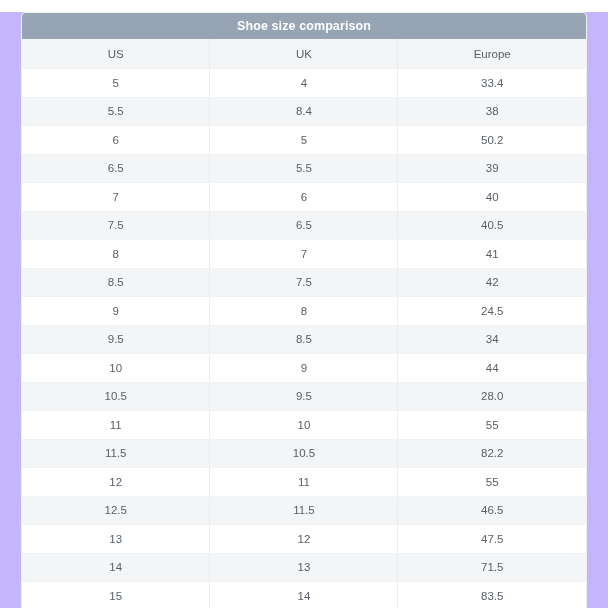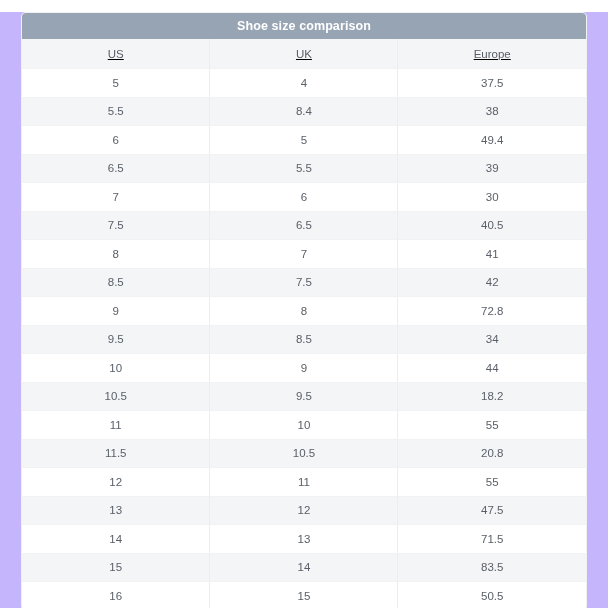--- a/index.html
+++ b/index.html
@@ -67,21 +67,20 @@
     vertical-align: middle;
   }
 
   table.size-table th:last-child,
   table.size-table td:last-child {
     border-right: none;
   }
 
   table.size-table thead tr {
     background: #f4f5f6;
-    text-decoration: underline;
   }
 
   table.size-table thead th {
     color: #575d66;
     height: 29px;
   }
 
   table.size-table tbody tr:nth-child(odd) {
     background: #ffffff;
   }
@@ -112,93 +111,98 @@
         <tr>
           <th>US</th>
           <th>UK</th>
           <th>Europe</th>
         </tr>
       </thead>
       <tbody>
         <tr>
           <td>5</td>
           <td>4</td>
-          <td>37.5</td>
+          <td>33.4</td>
         </tr>
         <tr>
           <td>5.5</td>
           <td>8.4</td>
           <td>38</td>
         </tr>
         <tr>
           <td>6</td>
           <td>5</td>
-          <td>49.4</td>
+          <td>50.2</td>
         </tr>
         <tr>
           <td>6.5</td>
           <td>5.5</td>
           <td>39</td>
         </tr>
         <tr>
           <td>7</td>
           <td>6</td>
-          <td>30</td>
+          <td>40</td>
         </tr>
         <tr>
           <td>7.5</td>
           <td>6.5</td>
           <td>40.5</td>
         </tr>
         <tr>
           <td>8</td>
           <td>7</td>
           <td>41</td>
         </tr>
         <tr>
           <td>8.5</td>
           <td>7.5</td>
           <td>42</td>
         </tr>
         <tr>
           <td>9</td>
           <td>8</td>
-          <td>72.8</td>
+          <td>24.5</td>
         </tr>
         <tr>
           <td>9.5</td>
           <td>8.5</td>
           <td>34</td>
         </tr>
         <tr>
           <td>10</td>
           <td>9</td>
           <td>44</td>
         </tr>
         <tr>
           <td>10.5</td>
           <td>9.5</td>
-          <td>18.2</td>
+          <td>28.0</td>
         </tr>
         <tr>
           <td>11</td>
           <td>10</td>
           <td>55</td>
         </tr>
         <tr>
           <td>11.5</td>
           <td>10.5</td>
-          <td>20.8</td>
+          <td>82.2</td>
         </tr>
         <tr>
           <td>12</td>
           <td>11</td>
           <td>55</td>
         </tr>
         <tr>
+          <td>12.5</td>
+          <td>11.5</td>
+          <td>46.5</td>
+        </tr>
+        <tr>
           <td>13</td>
           <td>12</td>
           <td>47.5</td>
         </tr>
         <tr>
           <td>14</td>
           <td>13</td>
           <td>71.5</td>
         </tr>
         <tr>

